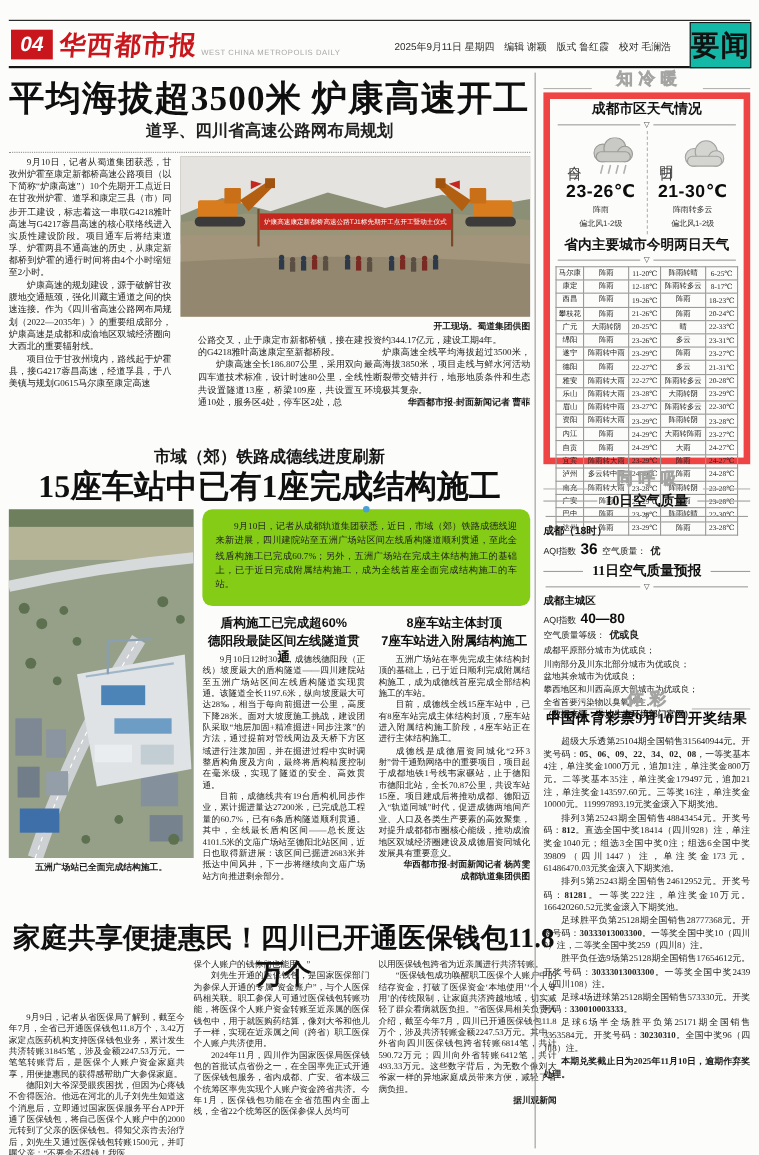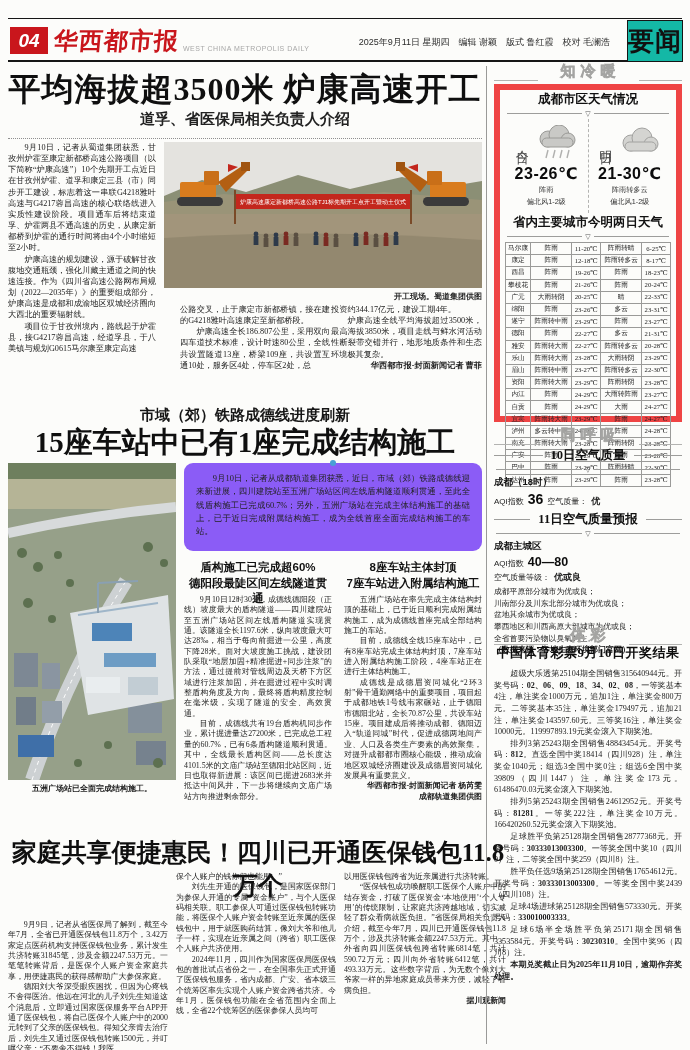--- a/index.html
+++ b/index.html
@@ -39,21 +39,21 @@
   #a1-col2{position:absolute;left:180px;top:304px;width:150px;height:99px;font-size:8.2px;line-height:1.36}
   #a1-col3{position:absolute;left:331px;top:304px;width:151px;height:99px;font-size:8.2px;line-height:1.36}
 
   
   #a2-kicker{position:absolute;left:8px;top:406px;width:474px;text-align:center;font-size:15px;font-weight:700;color:#161616}
   #a2-headline{position:absolute;left:8px;top:423px;width:474px;text-align:center;
     font-family:"Liberation Serif","DejaVu Serif",serif;font-size:29px;font-weight:900;color:#0f0f0f}
   #a2-photo{position:absolute;left:8px;top:463px;width:168px;height:317px;overflow:hidden;background:#97a089}
   #a2-caption{position:absolute;left:8px;top:783px;width:168px;text-align:center;
     font-size:8px;font-weight:700;color:#222;font-family:"Liberation Serif","DejaVu Serif",serif}
-  #a2-intro{position:absolute;left:184px;top:463px;width:298px;height:88px;background:#8b5cf6;border-radius:9px;
+  #a2-intro{position:absolute;left:184px;top:463px;width:298px;height:88px;background:#84cc16;border-radius:9px;
     padding:9px 12px 6px 12px}
   #a2-intro:before{content:"";position:absolute;left:50%;top:-3px;width:6px;height:6px;border-radius:50%;
     background:#49a0d5;transform:translateX(-50%)}
   #a2-intro p{font-family:"Liberation Serif","DejaVu Serif",serif;font-size:8.4px;line-height:1.58;
     color:#222;text-indent:2em;text-align:justify}
   .subhead2{position:absolute;text-align:center;font-size:11.5px;font-weight:800;color:#111;line-height:1.35}
   #a2-sub1{left:184px;top:560px;width:148px}
   #a2-sub2{left:344px;top:560px;width:138px}
   #a2-col1{position:absolute;left:184px;top:595px;width:148px;height:212px;font-size:7.9px;line-height:1.31}
   #a2-col2{position:absolute;left:344px;top:595px;width:138px;height:235px;font-size:7.9px;line-height:1.31}
@@ -115,21 +115,21 @@
 
   <div id="masthead">
     <div id="pagenum">04</div>
     <div id="paperlogo">华西都市报</div>
     <div id="paperen">WEST CHINA METROPOLIS DAILY</div>
     <div id="dateline">2025年9月11日 星期四　编辑 谢颖　版式 鲁红霞　校对 毛澜浩</div>
     <div id="sectionbox">要闻</div>
   </div>
 
   <div id="a1-headline">平均海拔超3500米 炉康高速开工</div>
-  <div id="a1-subhead">道孚、省医保局相关负责人介绍</div>
+  <div id="a1-subhead">道孚、四川省高速公路网布局规划</div>
   <div id="a1-col1" class="body-text">
       <p>9月10日，记者从蜀道集团获悉，甘孜州炉霍至康定新都桥高速公路项目（以下简称“炉康高速”）10个先期开工点近日在甘孜州炉霍、道孚和康定三县（市）同步开工建设，标志着这一串联G4218雅叶高速与G4217蓉昌高速的核心联络线进入实质性建设阶段。项目通车后将结束道孚、炉霍两县不通高速的历史，从康定新都桥到炉霍的通行时间将由4个小时缩短至2小时。</p>
       <p>炉康高速的规划建设，源于破解甘孜腹地交通瓶颈，强化川藏主通道之间的快速连接。作为《四川省高速公路网布局规划（2022—2035年）》的重要组成部分，炉康高速是成都和成渝地区双城经济圈向大西北的重要辐射线。</p>
       <p>项目位于甘孜州境内，路线起于炉霍县，接G4217蓉昌高速，经道孚县，于八美镇与规划G0615马尔康至康定高速</p>
     </div>
 
   <div id="a1-photo">
     <svg width="318" height="146" viewBox="0 0 318 146">
       <rect width="318" height="62" fill="#e4e3df"></rect>
       <path d="M0,54 L38,38 82,50 134,33 186,47 238,35 282,45 318,39 L318,72 L0,72 Z" fill="#8b8f75"></path>
@@ -561,21 +561,21 @@
 
   <div id="sh-lottery" class="sec-h">
     <span class="ln"></span>
       <span class="tx">体彩</span>
       <span class="ln"></span>
   </div>
 
   <div id="lotsec">
     <div id="lot-title">中国体育彩票9月10日开奖结果</div>
     <div id="lot-body" class="body-text">
-        <p><span>超级大乐透第25104期全国销售315640944元。开奖号码：</span><span class="num-b">02、06、09、18、34、02、08</span><span>，一等奖基本4注，单注奖金1000万元，追加1注，单注奖金800万元。二等奖基本35注，单注奖金179497元，追加21注，单注奖金143597.60元。三等奖16注，单注奖金10000元。119997893.19元奖金滚入下期奖池。</span></p>
+        <p><span>超级大乐透第25104期全国销售315640944元。开奖号码：</span><span class="num-b">05、06、09、22、34、02、08</span><span>，一等奖基本4注，单注奖金1000万元，追加1注，单注奖金800万元。二等奖基本35注，单注奖金179497元，追加21注，单注奖金143597.60元。三等奖16注，单注奖金10000元。119997893.19元奖金滚入下期奖池。</span></p>
         <p><span>排列3第25243期全国销售48843454元。开奖号码：</span><span class="num-b">812</span><span>。直选全国中奖18414（四川928）注，单注奖金1040元；组选3全国中奖0注；组选6全国中奖39809（四川1447）注，单注奖金173元。61486470.03元奖金滚入下期奖池。</span></p>
         <p><span>排列5第25243期全国销售24612952元。开奖号码：</span><span class="num-b">81281</span><span>。一等奖222注，单注奖金10万元。166420260.52元奖金滚入下期奖池。</span></p>
         <p><span>足球胜平负第25128期全国销售28777368元。开奖号码：</span><span class="num-b">30333013003300</span><span>。一等奖全国中奖10（四川0）注，二等奖全国中奖259（四川8）注。</span></p>
         <p><span>胜平负任选9场第25128期全国销售17654612元。开奖号码：</span><span class="num-b">30333013003300</span><span>。一等奖全国中奖2439（四川108）注。</span></p>
         <p><span>足球4场进球第25128期全国销售573330元。开奖号码：</span><span class="num-b">330010003333</span><span>。</span></p>
         <p><span>足球6场半全场胜平负第25171期全国销售3353584元。开奖号码：</span><span class="num-b">30230310</span><span>。全国中奖96（四川8）注。</span></p>
         <p><span class="num-b">本期兑奖截止日为2025年11月10日，逾期作弃奖处理。</span></p>
       </div>
   </div>
 

